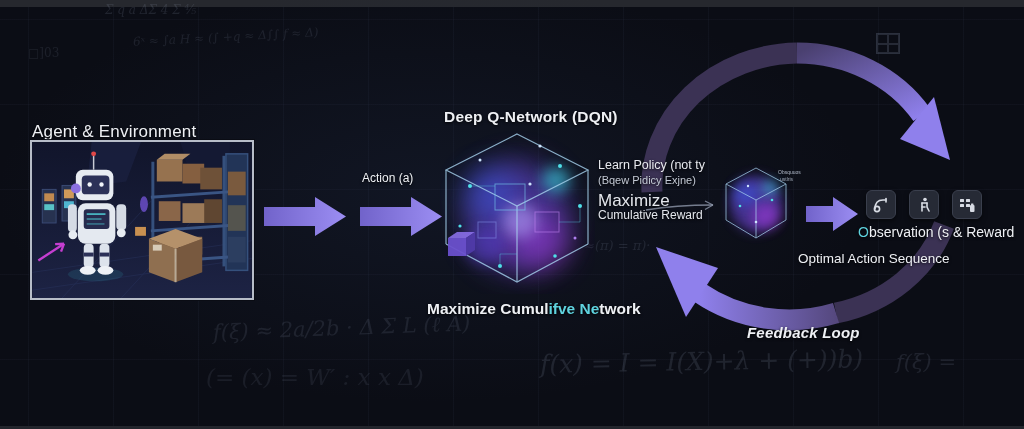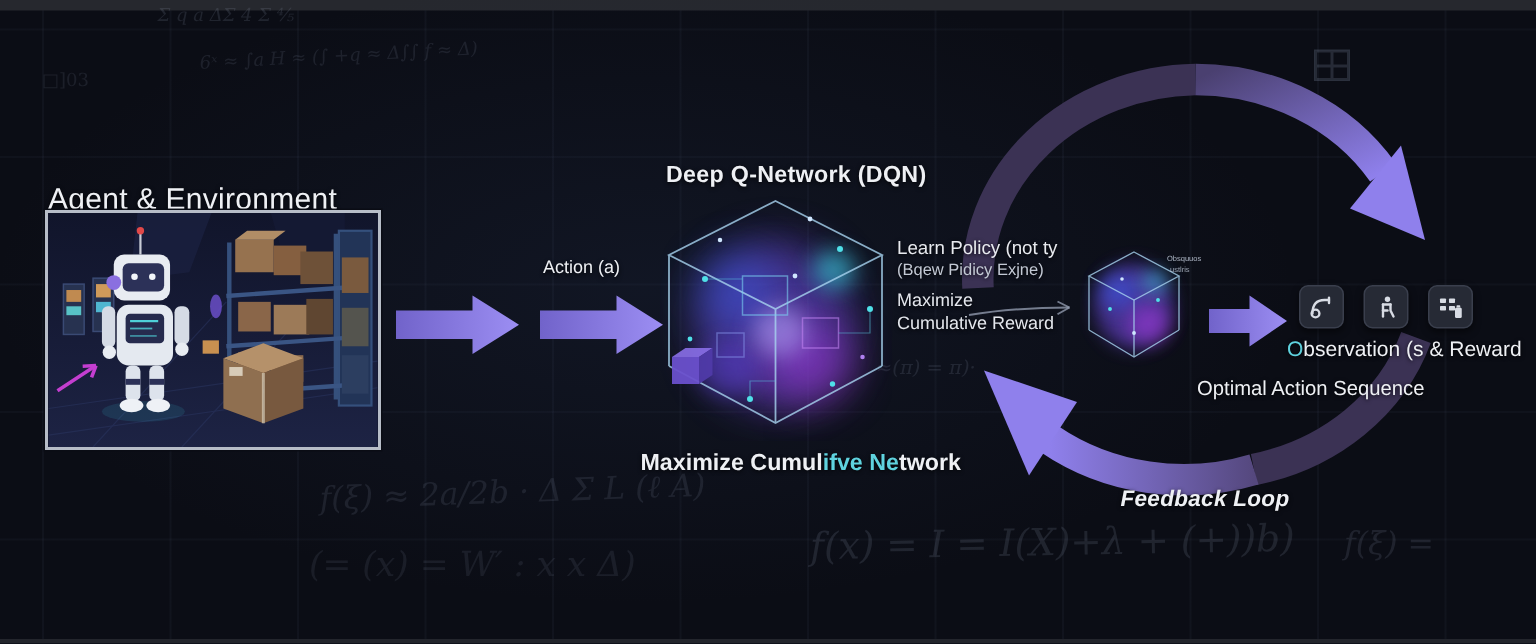--- a/index.html
+++ b/index.html
@@ -38,37 +38,37 @@
   .f5 { left:540px; top:347px; font-size:25px; opacity:.13; transform:rotate(-1deg); }
   .f6 { left:896px; top:350px; font-size:21px; opacity:.12; }
   .f7 { left:584px; top:238px; font-size:13px; opacity:.12; }
   .winicon {
     position:absolute; left:876px; top:33px; width:24px; height:21px;
     display:grid; grid-template-columns:1fr 1fr; grid-template-rows:1fr 1fr;
     border:1px solid rgba(160,175,205,0.22);
   }
   .winicon span { border:1px solid rgba(160,175,205,0.18); }
 
-  .agent-label   { left:32px;  top:122px; font-size:20px; font-weight:500; letter-spacing:.2px; }
+  .agent-label   { left:32px;  top:122px; font-size:17px; font-weight:500; letter-spacing:.2px; }
   .scene-frame {
     position:absolute; left:30px; top:140px; width:224px; height:160px;
     border:2px solid #b7bdc8; background:#141830;
     box-shadow:0 0 0 1px rgba(10,12,20,0.9);
   }
   .scene-frame svg { display:block; width:100%; height:100%; }
 
   .action-label  { left:362px; top:171px; font-size:12px; }
   .dqn-title     { left:444px; top:108px; font-size:15.5px; font-weight:600; letter-spacing:.2px;text-align:center; }
   .bigcube  { position:absolute; left:440px; top:126px; width:155px; height:168px; }
   .smallcube{ position:absolute; left:720px; top:156px; width:92px; height:100px; }
 
   .policy-block { position:absolute; left:598px; top:158px; line-height:15px; }
   .policy-l1 { font-size:12.5px; color:#e8eaef; }
   .policy-l2 { font-size:11px;  color:#c3c9d4; }
-  .policy-l3 { font-size:12px;  margin-top:5px; color:#e4e7ed; }
+  .policy-l3 { font-size:17px;  margin-top:5px; color:#e4e7ed; }
   .policy-l4 { font-size:12px;  color:#e4e7ed; }
 
   .caption { left:427px; top:300px; font-size:15.5px; font-weight:600; }
   .teal    { color:#5fd3df; }
 
   .icon-row { position:absolute; left:866px; top:190px; display:flex; gap:13px; }
   .icon-tile {
     width:30px; height:29px; border-radius:6px; background:#262a35;
     border:1px solid #3a3f4d; display:flex; align-items:center; justify-content:center;
     box-shadow:0 2px 5px rgba(0,0,0,0.5);

